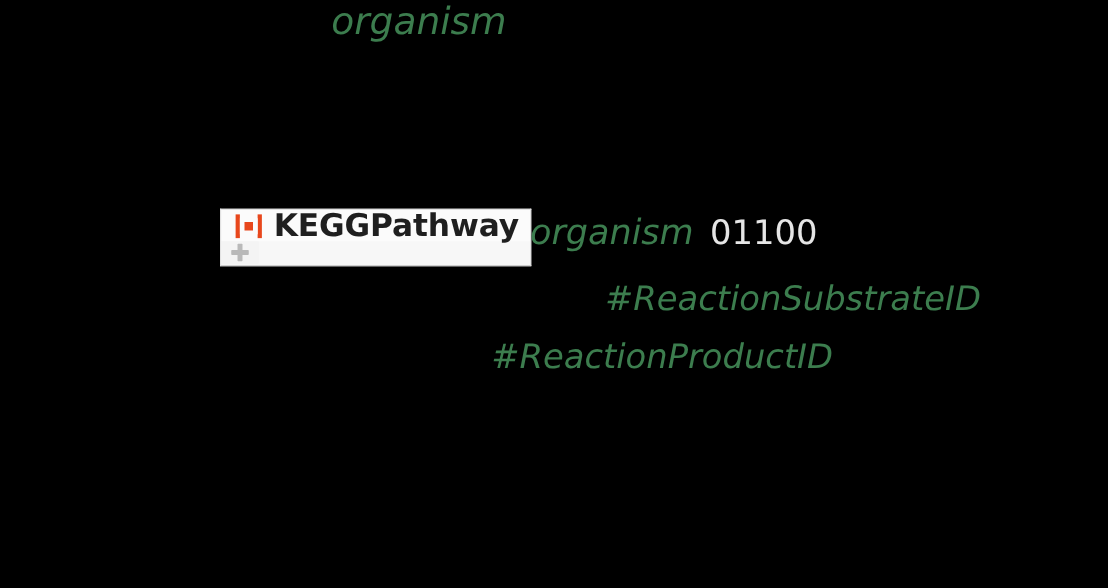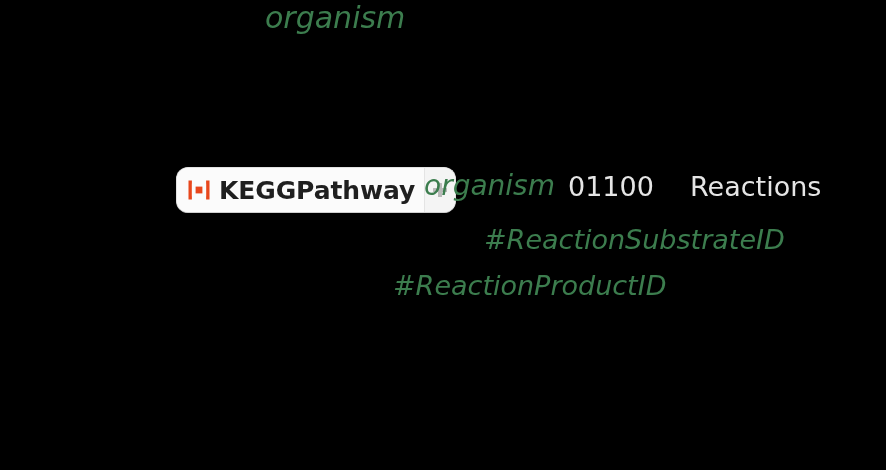--- a/index.html
+++ b/index.html
@@ -83,26 +83,27 @@
   .resource-button {
     position: absolute;
     left: 176px;
     top: 167px;
     height: 46px;
     display: flex;
     align-items: stretch;
     background: #f7f7f7;
     border: 1px solid #e2e2e2;
     border-bottom-color: #cfcfcf;
-    border-radius: 12px;
+    border-radius: 0;
     box-sizing: border-box;
     box-shadow: 0 1px 1px rgba(0,0,0,0.25);
     overflow: hidden;
     cursor: pointer;
     user-select: none;
+    flex-direction: column;
   }
   .rb-main {
     display: flex;
     align-items: center;
     gap: 9px;
     padding: 0 9px 0 11px;
     background: #fbfbfb;
   }
   .rb-icon {
     display: block;
@@ -168,19 +169,18 @@
           <rect x="2" y="7" width="14" height="4" rx="0.6" fill="#b9b9b9"></rect>
         </svg>
       </span>
     </div>
   </div>
 
   <span class="tok tok-symbol row2-organism">organism</span>
 
   <span class="tok tok-string row2-number">01100</span>
 
-  <span class="tok tok-string row2-reactions">Reactions</span>
 
   <span class="tok tok-symbol line4">#ReactionProductID</span>
 
   <span class="tok tok-symbol line3">#ReactionSubstrateID</span>
 
 </div>
 
 </body></html>

